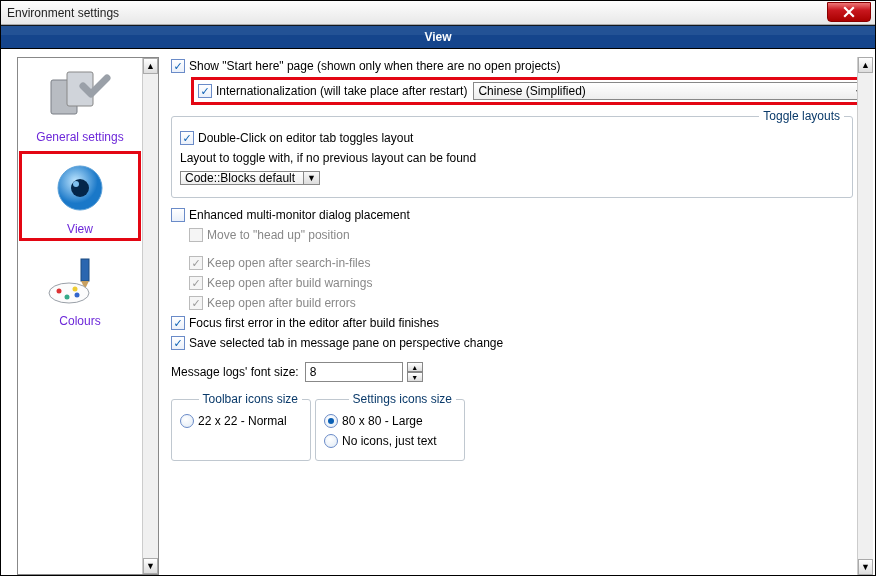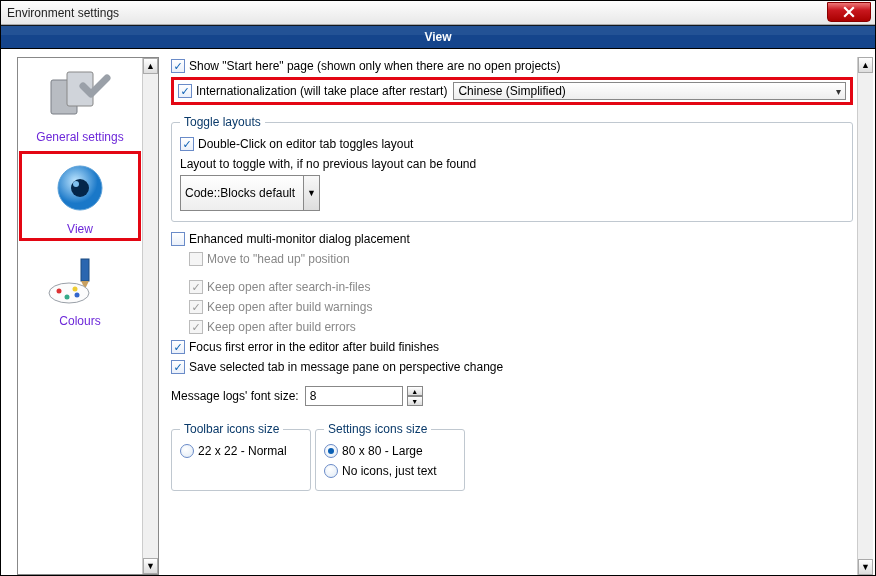--- a/index.html
+++ b/index.html
@@ -34,28 +34,28 @@
 
 .row { display: flex; align-items: center; margin-bottom: 2px; min-height: 18px; }
 .row.indent1 { margin-left: 18px; }
 .chk { width: 14px; height: 14px; border: 1px solid #6a8bc8; background: linear-gradient(to bottom,#fff,#eaf0fa); margin-right: 4px; display: inline-flex; align-items: center; justify-content: center; flex-shrink: 0; }
 .chk.checked::after { content: "✓"; font-size: 11px; color: #0a5fb4; line-height: 1; }
 .chk.disabled { border-color: #bbb; background: #f5f5f5; }
 .chk.disabled.checked::after { color: #999; }
 .chk-label { color: #000; }
 .chk-label.disabled { color: #888; }
 
-.red-highlight { border: 3px solid #e30613; padding: 2px 4px; display: flex; align-items: center; width: 100%; }
+.red-highlight { border: 3px solid #e30613; padding: 2px 4px; display: flex; align-items: center; width: 100%; margin-left: 20px; }
 .lang-select { flex: 1; height: 18px; border: 1px solid #888; background: linear-gradient(to bottom,#fff,#eee); margin-left: 6px; display: flex; align-items: center; padding: 0 4px; position: relative; }
 .lang-select::after { content: "▾"; position: absolute; right: 4px; font-size: 10px; color: #333; }
 
-fieldset { border: 1px solid #c0c8d0; border-radius: 3px; padding: 6px 8px 8px 8px; margin-top: 10px; }
+fieldset { border: 1px solid #c0c8d0; border-radius: 3px; padding: 6px 8px 8px 8px; margin-top: 4px; text-align: right; }
 legend { padding: 0 4px; color: #0a3a6a; }
 
-.combo { height: 36px; width: 140px; border: 1px solid #888; background: linear-gradient(to bottom,#fff,#eee); display: inline-flex; align-items: center; padding: 0 4px; position: relative; }
+.combo { height: 14px; width: 140px; border: 1px solid #888; background: linear-gradient(to bottom,#fff,#eee); display: inline-flex; align-items: center; padding: 0 4px; position: relative; }
 .combo-btn { position: absolute; right: 0; top: 0; bottom: 0; width: 16px; border-left: 1px solid #888; background: linear-gradient(to bottom,#f8f8f8,#ddd); display:flex; align-items:center; justify-content:center; font-size:9px; }
 
 .spinner-row { display: flex; align-items: center; margin-top: 10px; }
 .spinner-input { width: 98px; height: 20px; border: 1px solid #888; padding: 0 4px; display:inline-flex; align-items:center; background:#fff; }
 .spin-btns { display:inline-flex; flex-direction:column; margin-left:4px; }
 .spin-btn { width:16px; height:10px; border:1px solid #888; background:linear-gradient(to bottom,#fff,#ddd); font-size:7px; display:flex; align-items:center; justify-content:center; }
 
 .group-row { display: flex; gap: 4px; margin-top: 6px; }
 .group-row fieldset { flex: 0 0 auto; }
 

